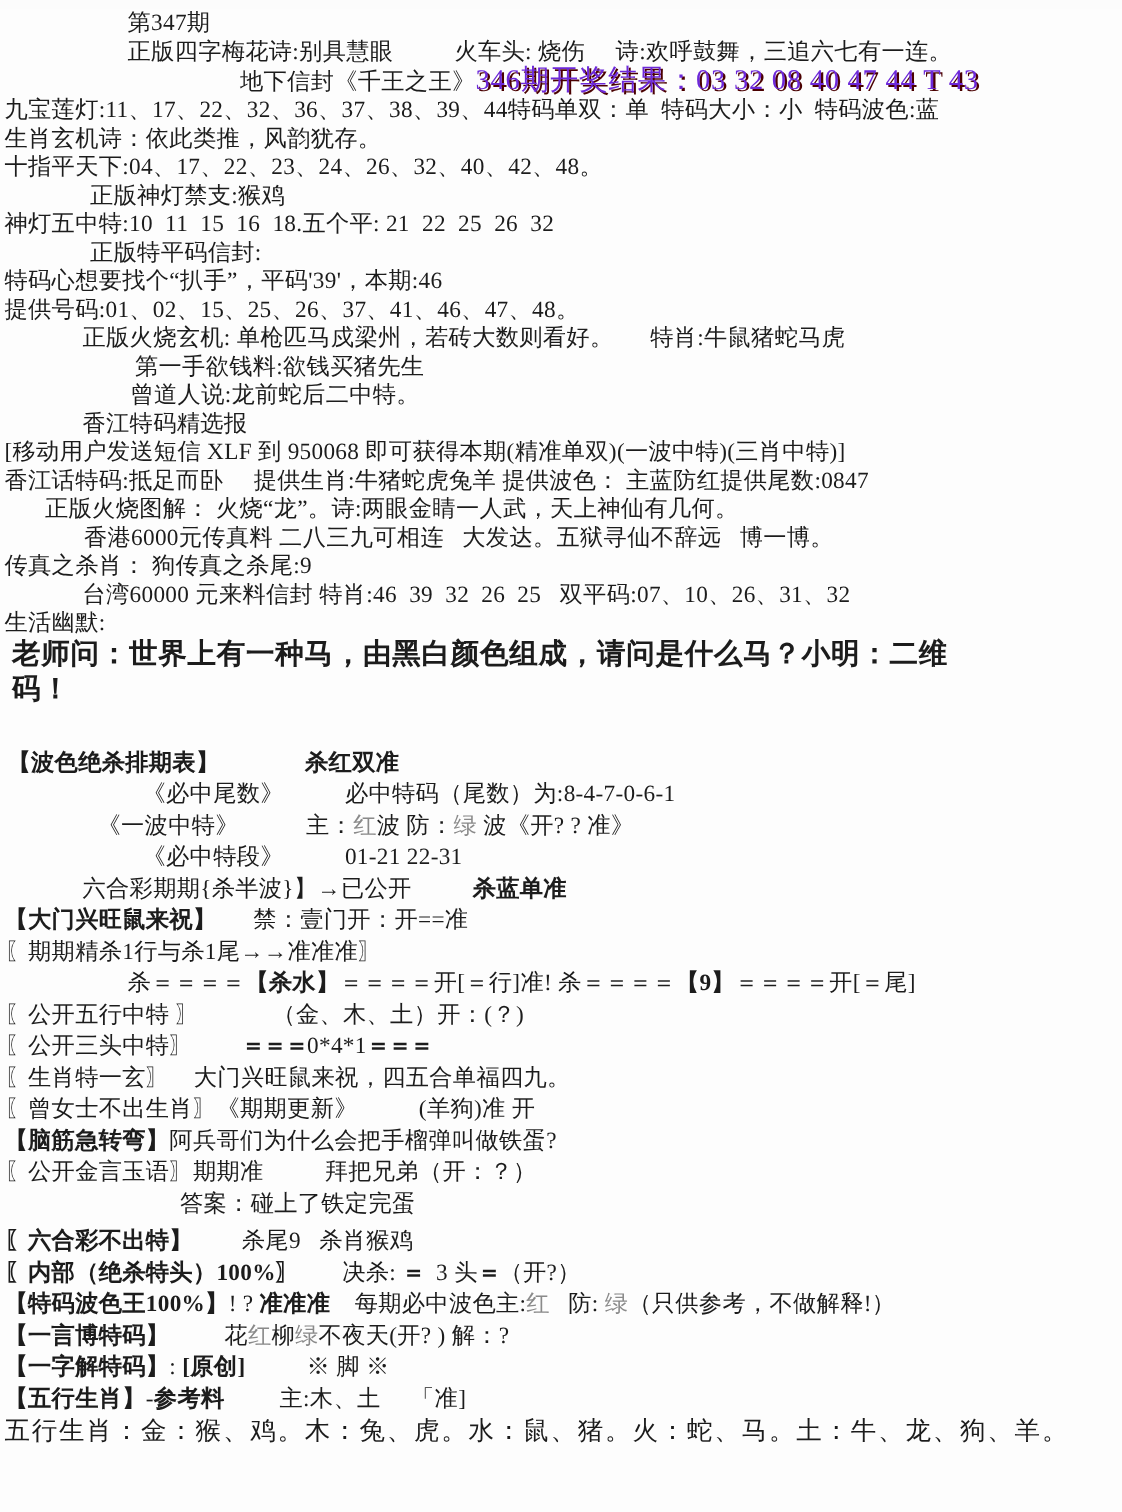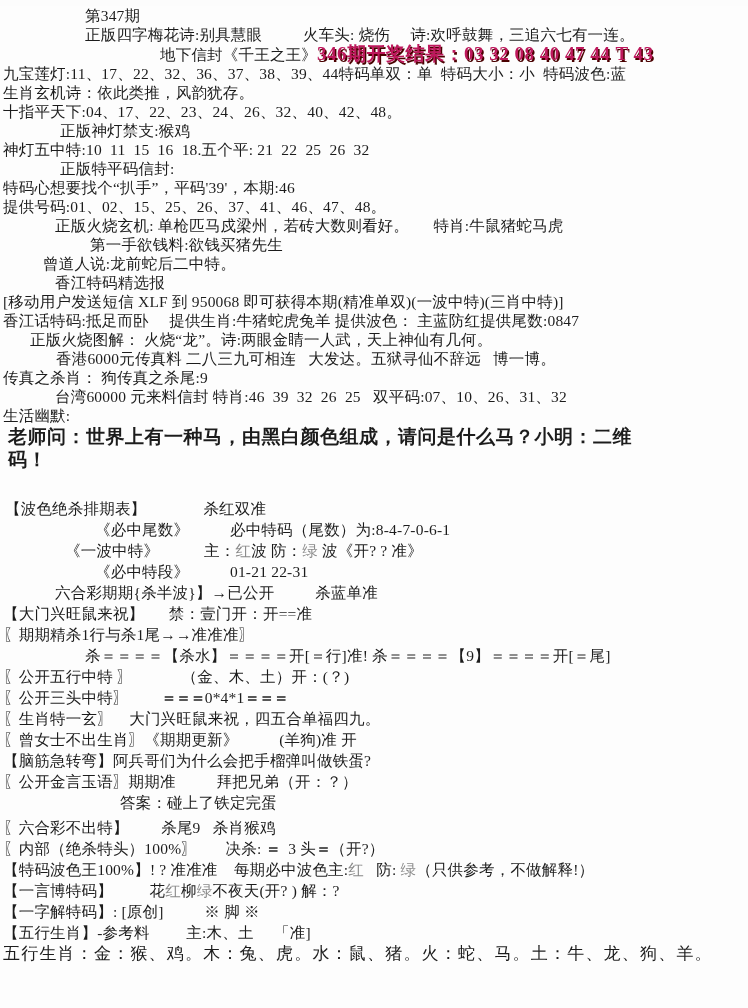--- a/index.html
+++ b/index.html
@@ -12,23 +12,23 @@
   .sheet{position:relative;width:748px;height:1008px;background:#fdfdfd;}
   .ln{
     white-space:pre;
     font-size:15.5px;
     line-height:19px;
     letter-spacing:0.2px;
   }
   .s2{line-height:21px;}
   .big{font-size:19px;line-height:23px;font-weight:bold;letter-spacing:0.5px;}
   .wide{font-size:17px;letter-spacing:1.2px;}
-  .bold{font-weight:normal;}
+  .bold{font-weight:bold;}
   .red{
-    color:#be185d;font-weight:bold;font-size:19px;
+    color:#6d28d9;font-weight:normal;font-size:19px;
     text-shadow:1.5px 1.5px 0 #4a0000;
     letter-spacing:0.5px;
   }
   .gray{color:#8a8a8a;}
   .heq{font-weight:bold;letter-spacing:-1px;}
 </style>
 </head>
 <body>
 
 <div class="sheet">
@@ -38,21 +38,21 @@
     <div class="ln" style="padding-left: 3px;"><span>九宝莲灯:11、17、22、32、36、37、38、39、44</span><span>特码单双：单  特码大小：小  特码波色:蓝</span></div>
     <div class="ln" style="padding-left: 3px;"><span>生肖玄机诗：依此类推，风韵犹存。</span></div>
     <div class="ln" style="padding-left: 3px;"><span>十指平天下:04、17、22、23、24、26、32、40、42、48。</span></div>
     <div class="ln" style="padding-left: 60px;"><span>正版神灯禁支:猴鸡</span></div>
     <div class="ln" style="padding-left: 3px;"><span>神灯五中特:10  11  15  16  18.五个平: 21  22  25  26  32</span></div>
     <div class="ln" style="padding-left: 60px;"><span>正版特平码信封:</span></div>
     <div class="ln" style="padding-left: 3px;"><span>特码心想要找个“扒手”，平码'39'，本期:46</span></div>
     <div class="ln" style="padding-left: 3px;"><span>提供号码:01、02、15、25、26、37、41、46、47、48。</span></div>
     <div class="ln" style="padding-left: 55px;"><span>正版火烧玄机: 单枪匹马戍梁州，若砖大数则看好。      特肖:牛鼠猪蛇马虎</span></div>
     <div class="ln" style="padding-left: 90px;"><span>第一手欲钱料:欲钱买猪先生</span></div>
-    <div class="ln" style="padding-left: 43px;"><span>曾道人说:龙前蛇后二中特。</span></div>
+    <div class="ln" style="padding-left: 87px;"><span>曾道人说:龙前蛇后二中特。</span></div>
     <div class="ln" style="padding-left: 55px;"><span>香江特码精选报</span></div>
     <div class="ln" style="padding-left: 3px;"><span>[移动用户发送短信 XLF 到 950068 即可获得本期(精准单双)(一波中特)(三肖中特)]</span></div>
     <div class="ln" style="padding-left: 3px;"><span>香江话特码:抵足而卧     提供生肖:牛猪蛇虎兔羊 提供波色： 主蓝防红提供尾数:0847</span></div>
     <div class="ln" style="padding-left: 30px;"><span>正版火烧图解： 火烧“龙”。诗:两眼金睛一人武，天上神仙有几何。</span></div>
     <div class="ln" style="padding-left: 24px; margin-left: 32px;"><span>香港6000元传真料 二八三九可相连   大发达。五狱寻仙不辞远   博一博。</span></div>
     <div class="ln" style="padding-left: 3px;"><span>传真之杀肖： 狗传真之杀尾:9</span></div>
     <div class="ln" style="padding-left: 55px;"><span>台湾60000 元来料信封 特肖:46  39  32  26  25   双平码:07、10、26、31、32</span></div>
     <div class="ln" style="padding-left: 3px;"><span>生活幽默:</span></div>
     <div class="ln big" style="padding-left: 8px;"><span>老师问：世界上有一种马，由黑白颜色组成，请问是什么马？小明：二维</span></div>
     <div class="ln big" style="padding-left: 8px;"><span>码！</span></div>

